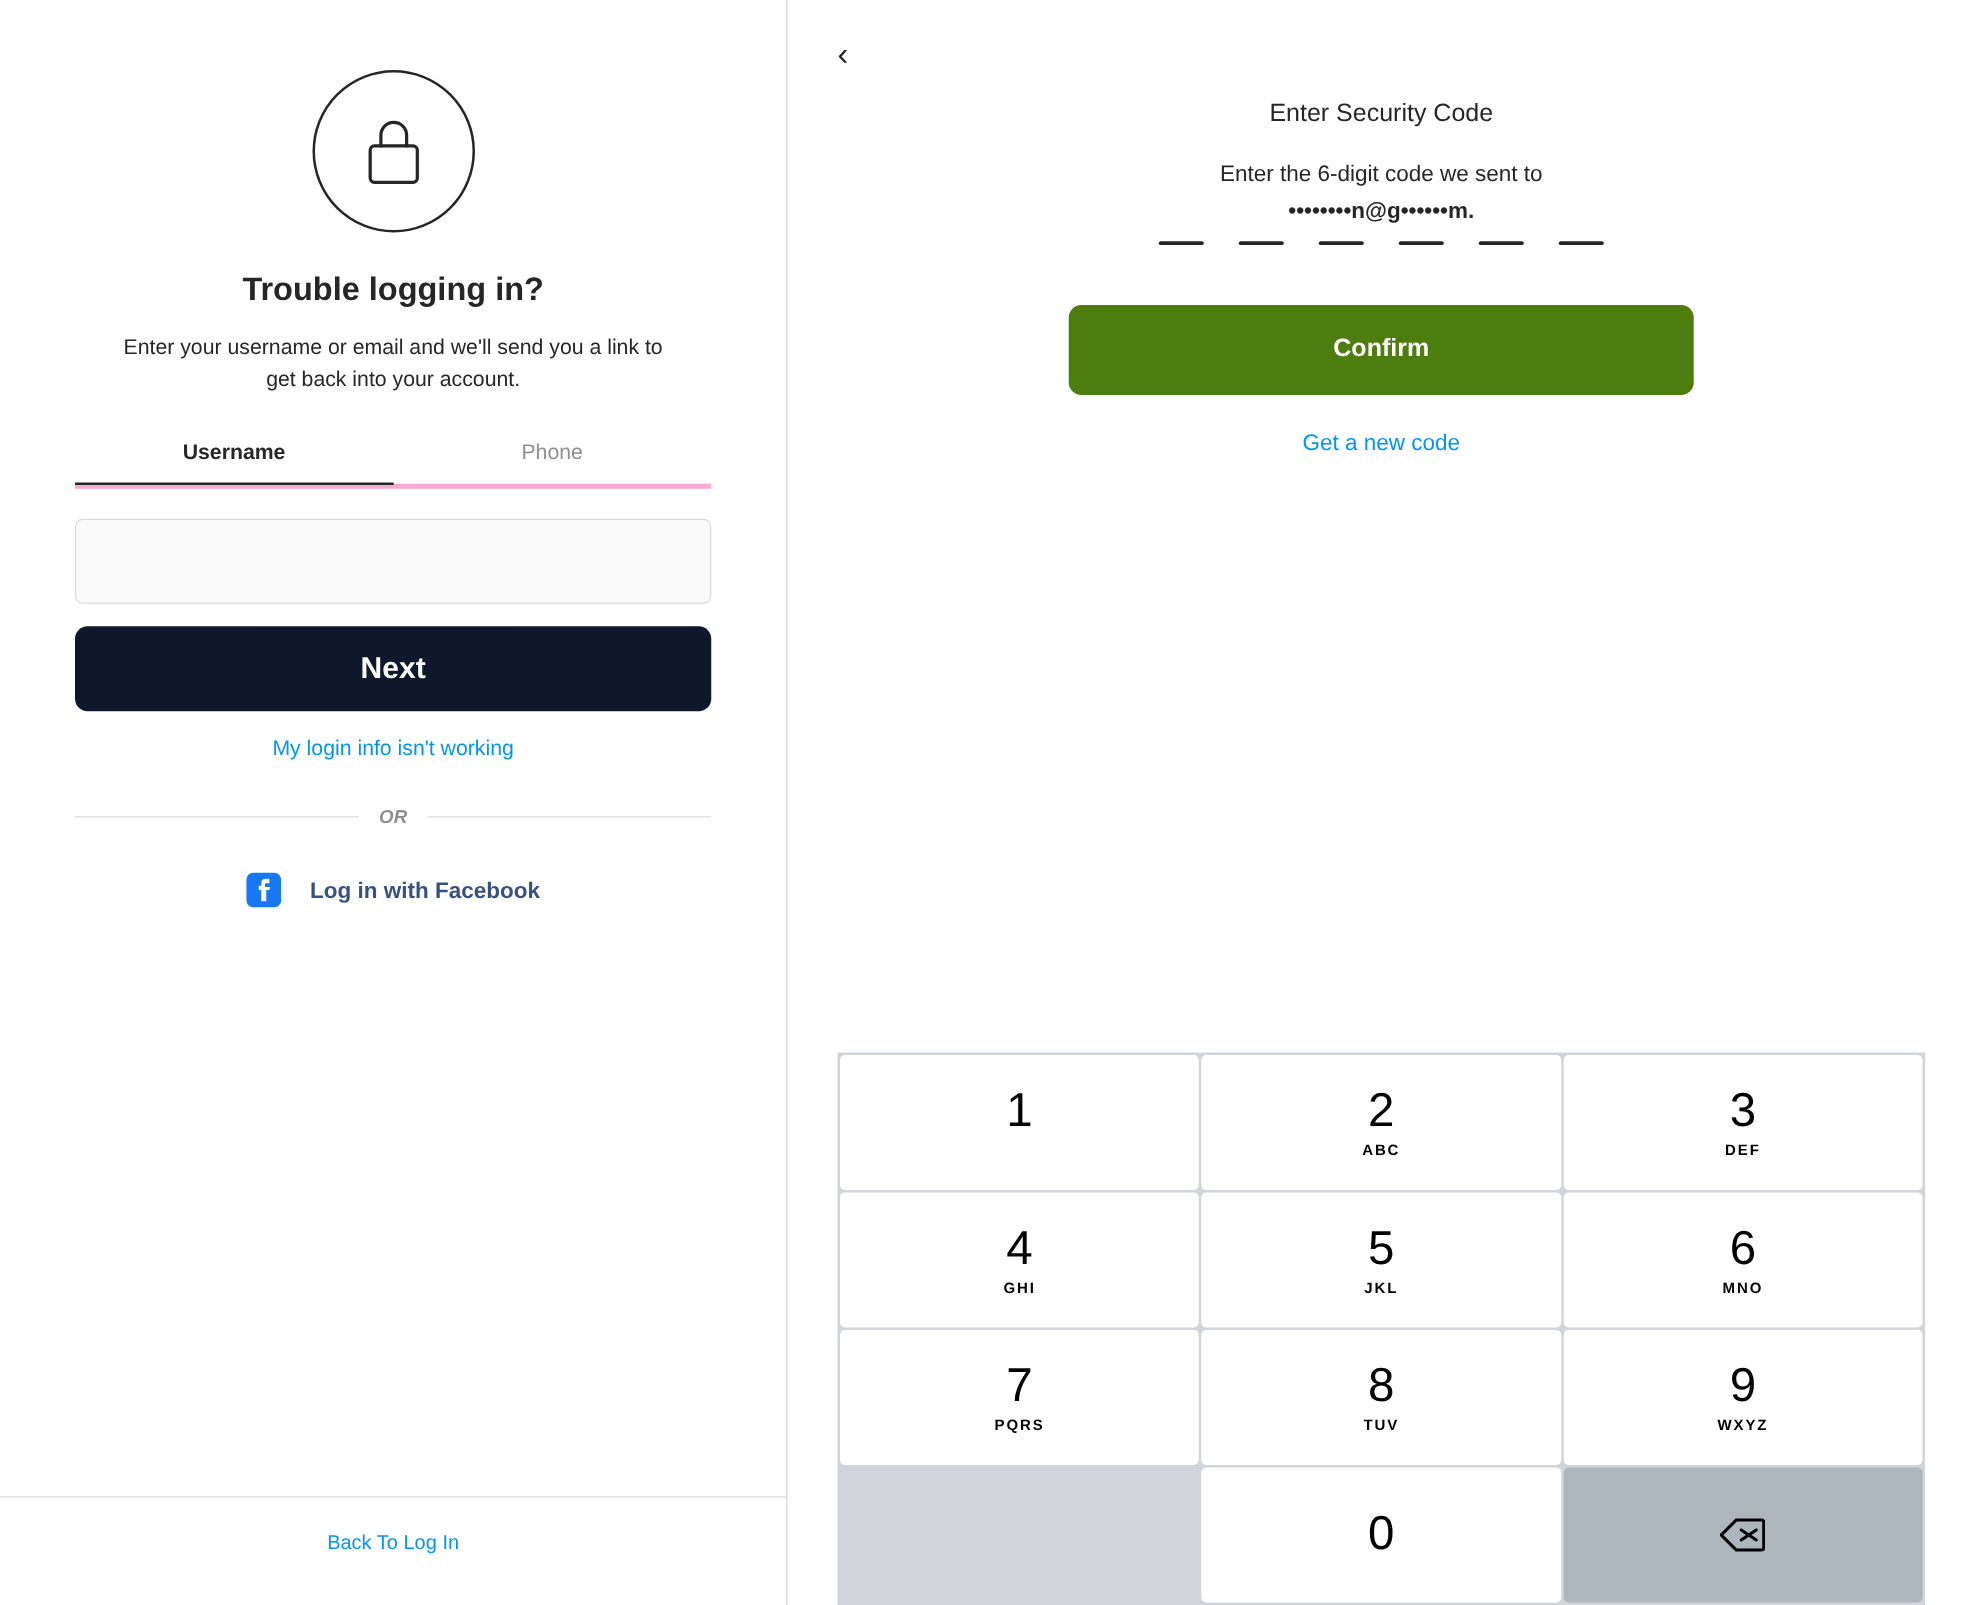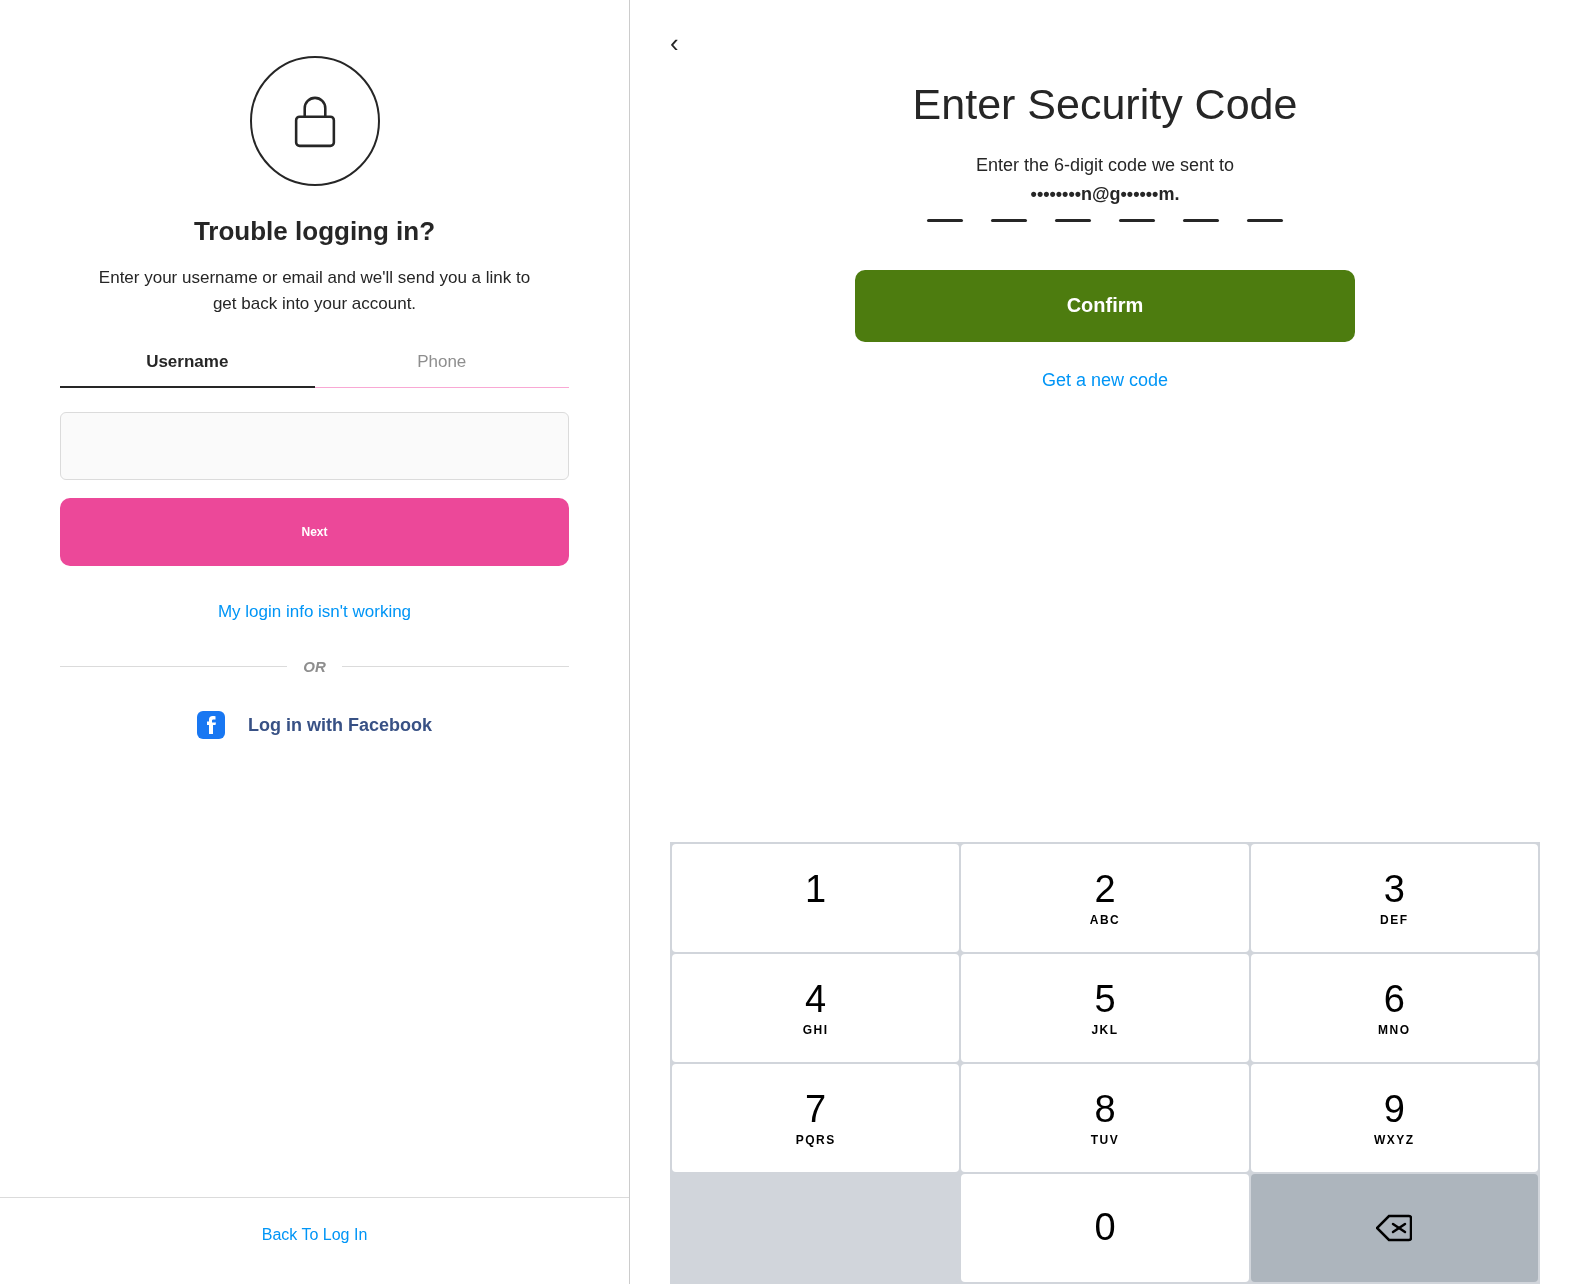--- a/index.html
+++ b/index.html
@@ -55,21 +55,21 @@
       color: #262626;
       text-align: center;
       line-height: 1.5;
       margin-bottom: 36px;
       max-width: 440px;
     }
 
     .tabs {
       display: flex;
       width: 100%;
-      border-bottom: 1px solid #f9a8d4;
+      border-bottom: 4px solid #f9a8d4;
       margin-bottom: 24px;
     }
 
     .tab {
       flex: 1;
       text-align: center;
       padding-bottom: 14px;
       font-size: 17px;
       cursor: pointer;
     }
@@ -94,28 +94,28 @@
       font-size: 16px;
       padding: 0 16px;
       margin-bottom: 18px;
       outline: none;
       color: #262626;
     }
 
     .next-btn {
       width: 100%;
       height: 68px;
-      background: #ec4899;
+      background: #0f172a;
       border: none;
       border-radius: 10px;
       color: #fff;
-      font-size: 12px;
+      font-size: 24px;
       font-weight: 600;
       cursor: pointer;
-      margin-bottom: 36px;
+      margin-bottom: 20px;
     }
 
     .login-issue-link {
       color: #0095f6;
       font-size: 17px;
       cursor: pointer;
       margin-bottom: 36px;
     }
 
     .or-divider {
@@ -191,21 +191,21 @@
       position: absolute;
       top: 28px;
       left: 40px;
       font-size: 26px;
       color: #262626;
       cursor: pointer;
       font-weight: 300;
     }
 
     .security-title {
-      font-size: 43px;
+      font-size: 20px;
       font-weight: 400;
       color: #262626;
       margin-top: 50px;
       margin-bottom: 22px;
       text-align: center;
     }
 
     .security-desc {
       font-size: 18px;
       color: #262626;

